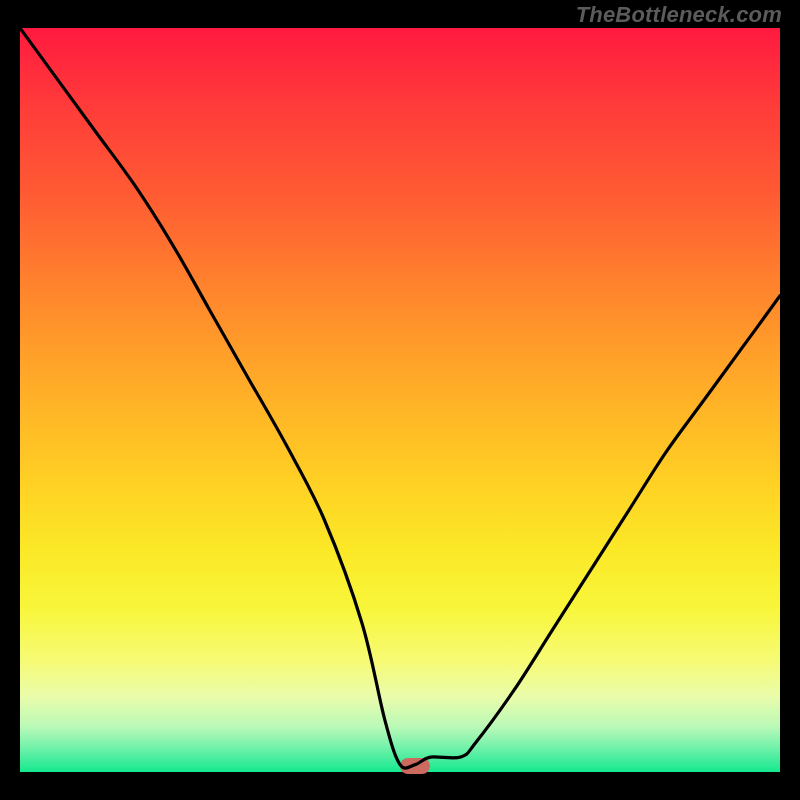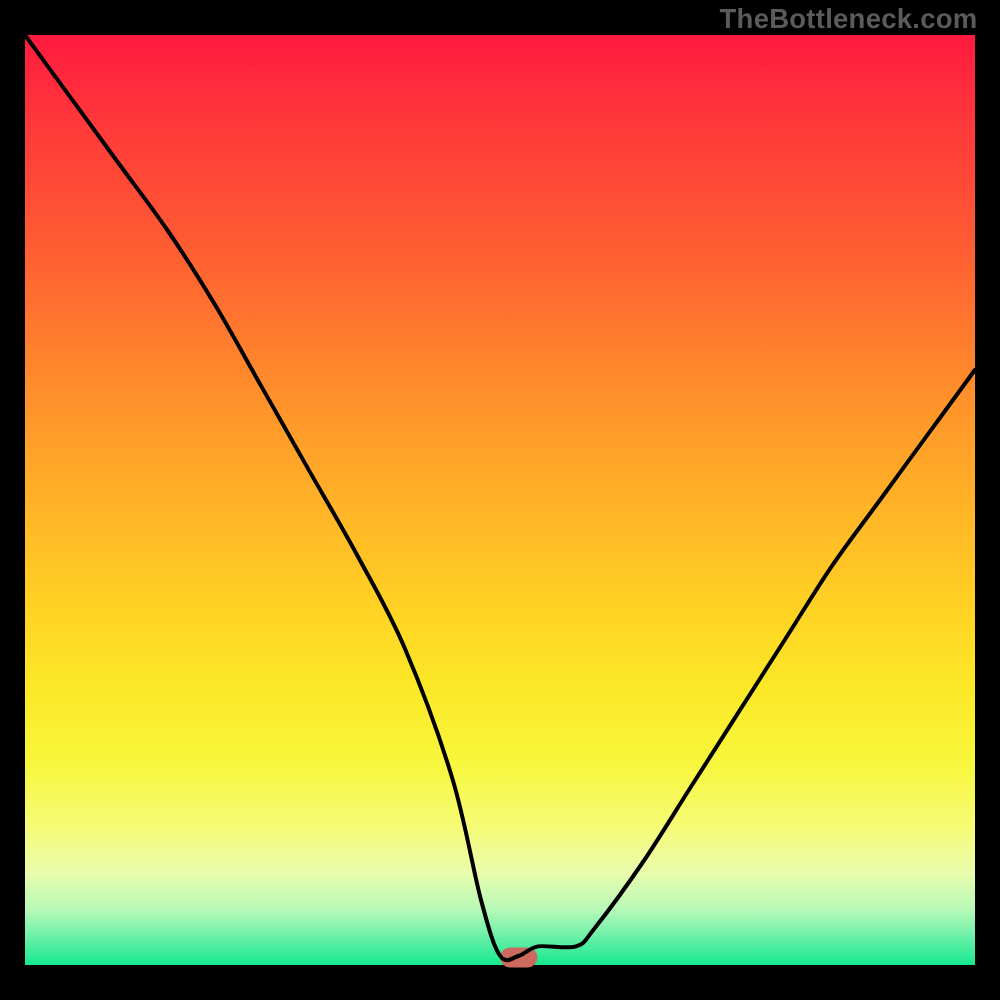--- a/index.html
+++ b/index.html
@@ -9,20 +9,21 @@
     height: 800px;
     background: #000;
     overflow: hidden;
     font-family: Arial, Helvetica, sans-serif;
   }
   .frame {
     position: relative;
     width: 800px;
     height: 800px;
     background: #000;
+    font-style: italic;
   }
   .attribution {
     position: absolute;
     top: 2px;
     right: 18px;
     color: #5b5b5b;
     font-size: 22px;
     font-weight: 600;
     letter-spacing: 0.2px;
     z-index: 20;

